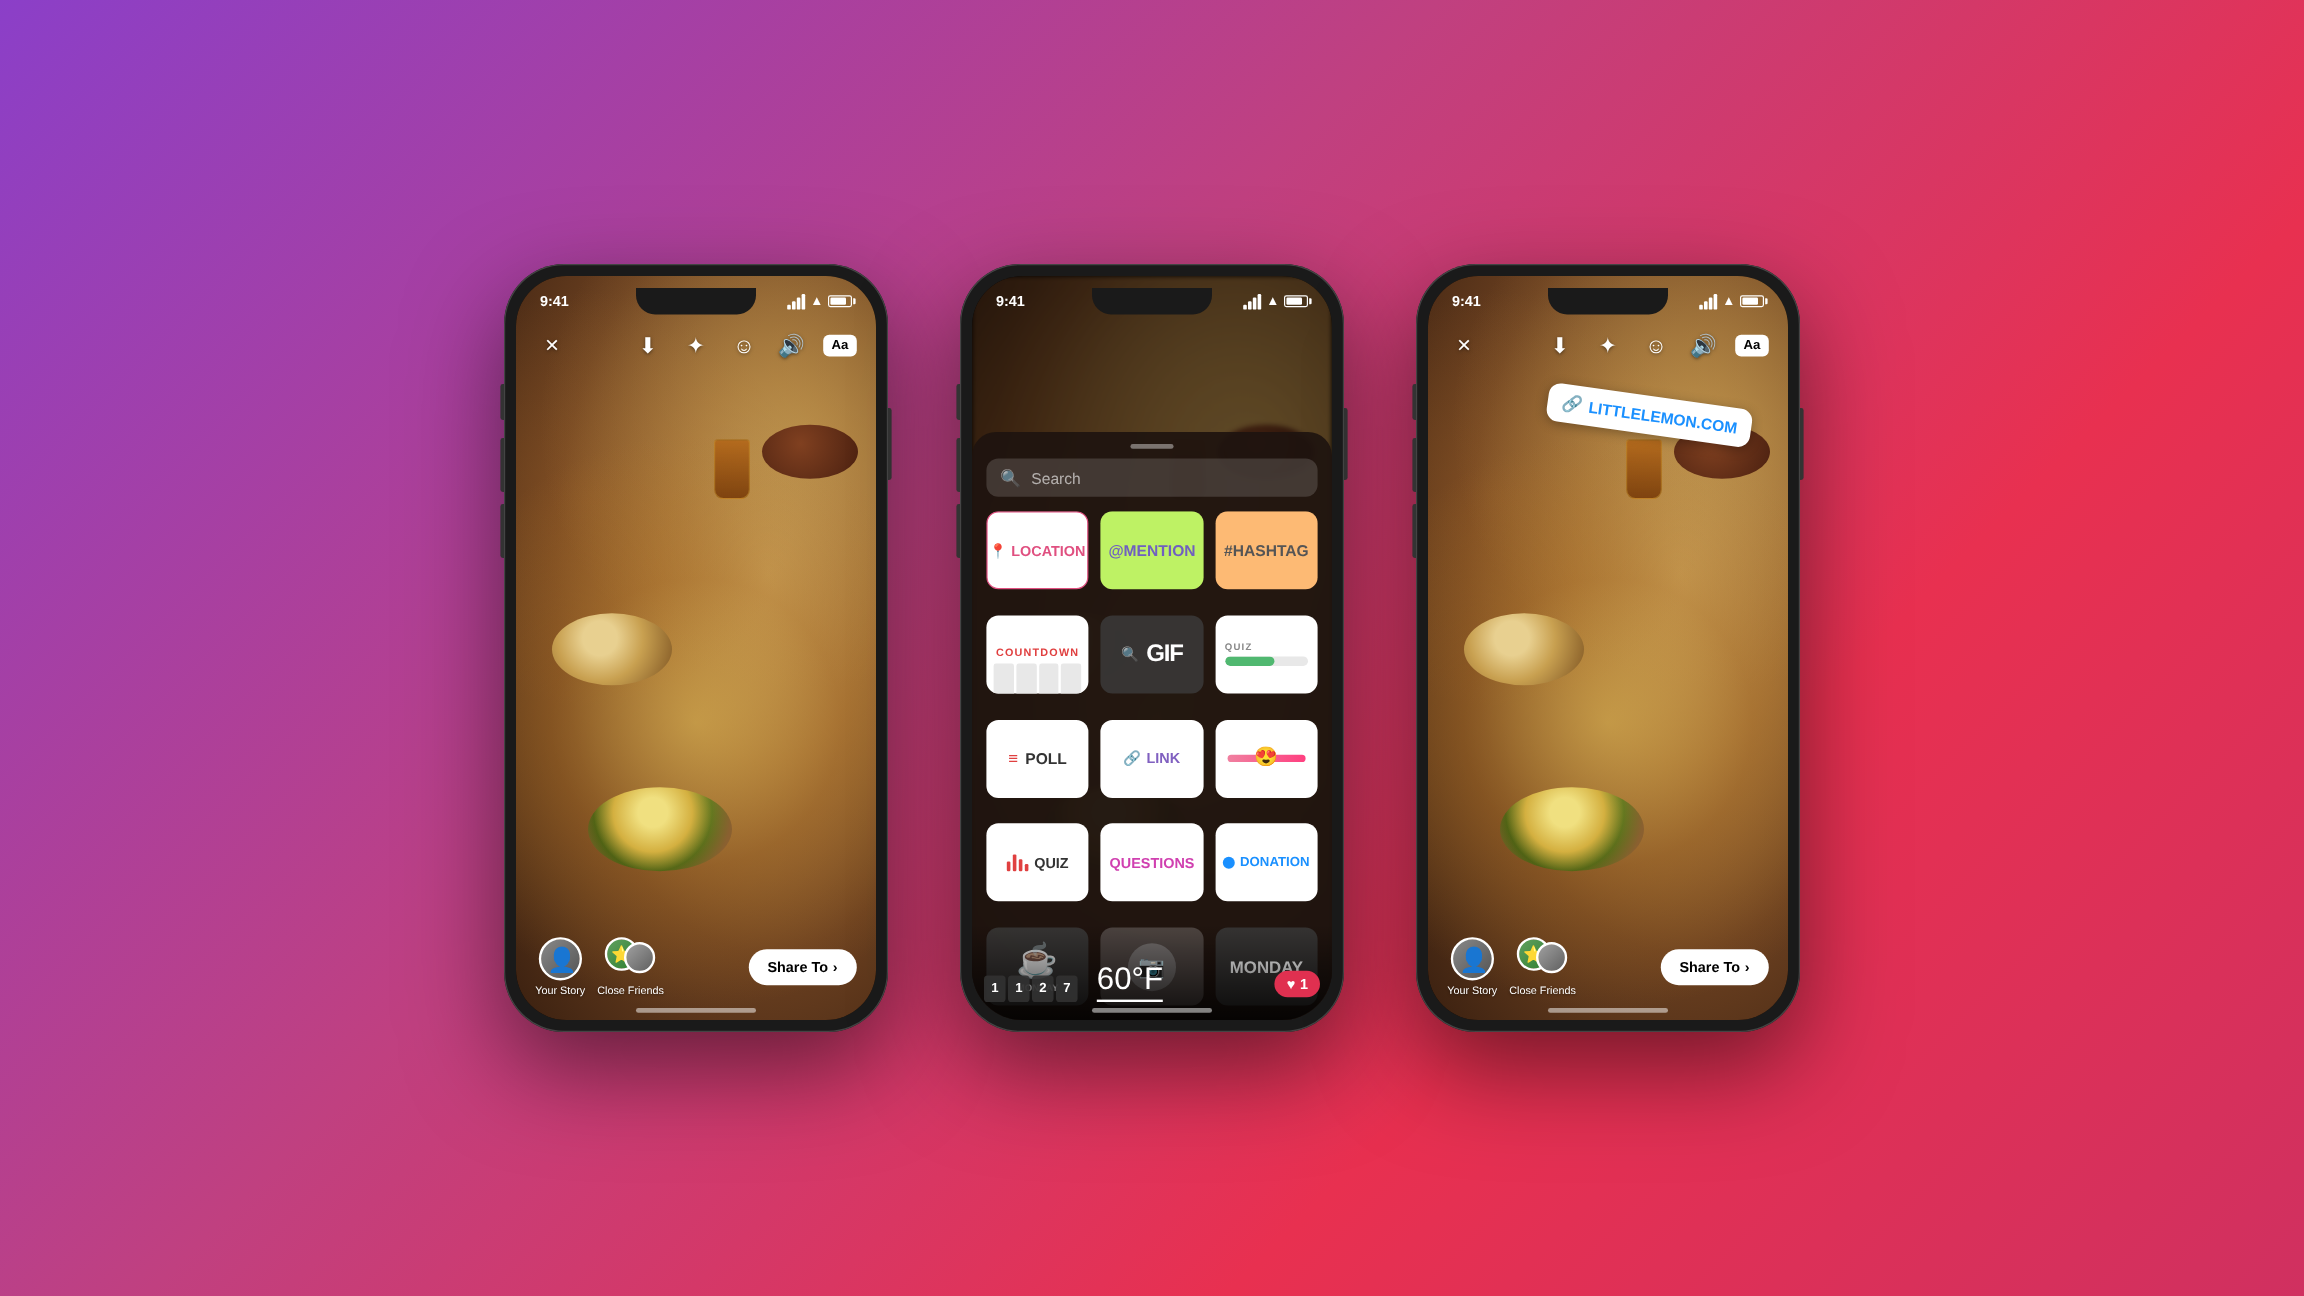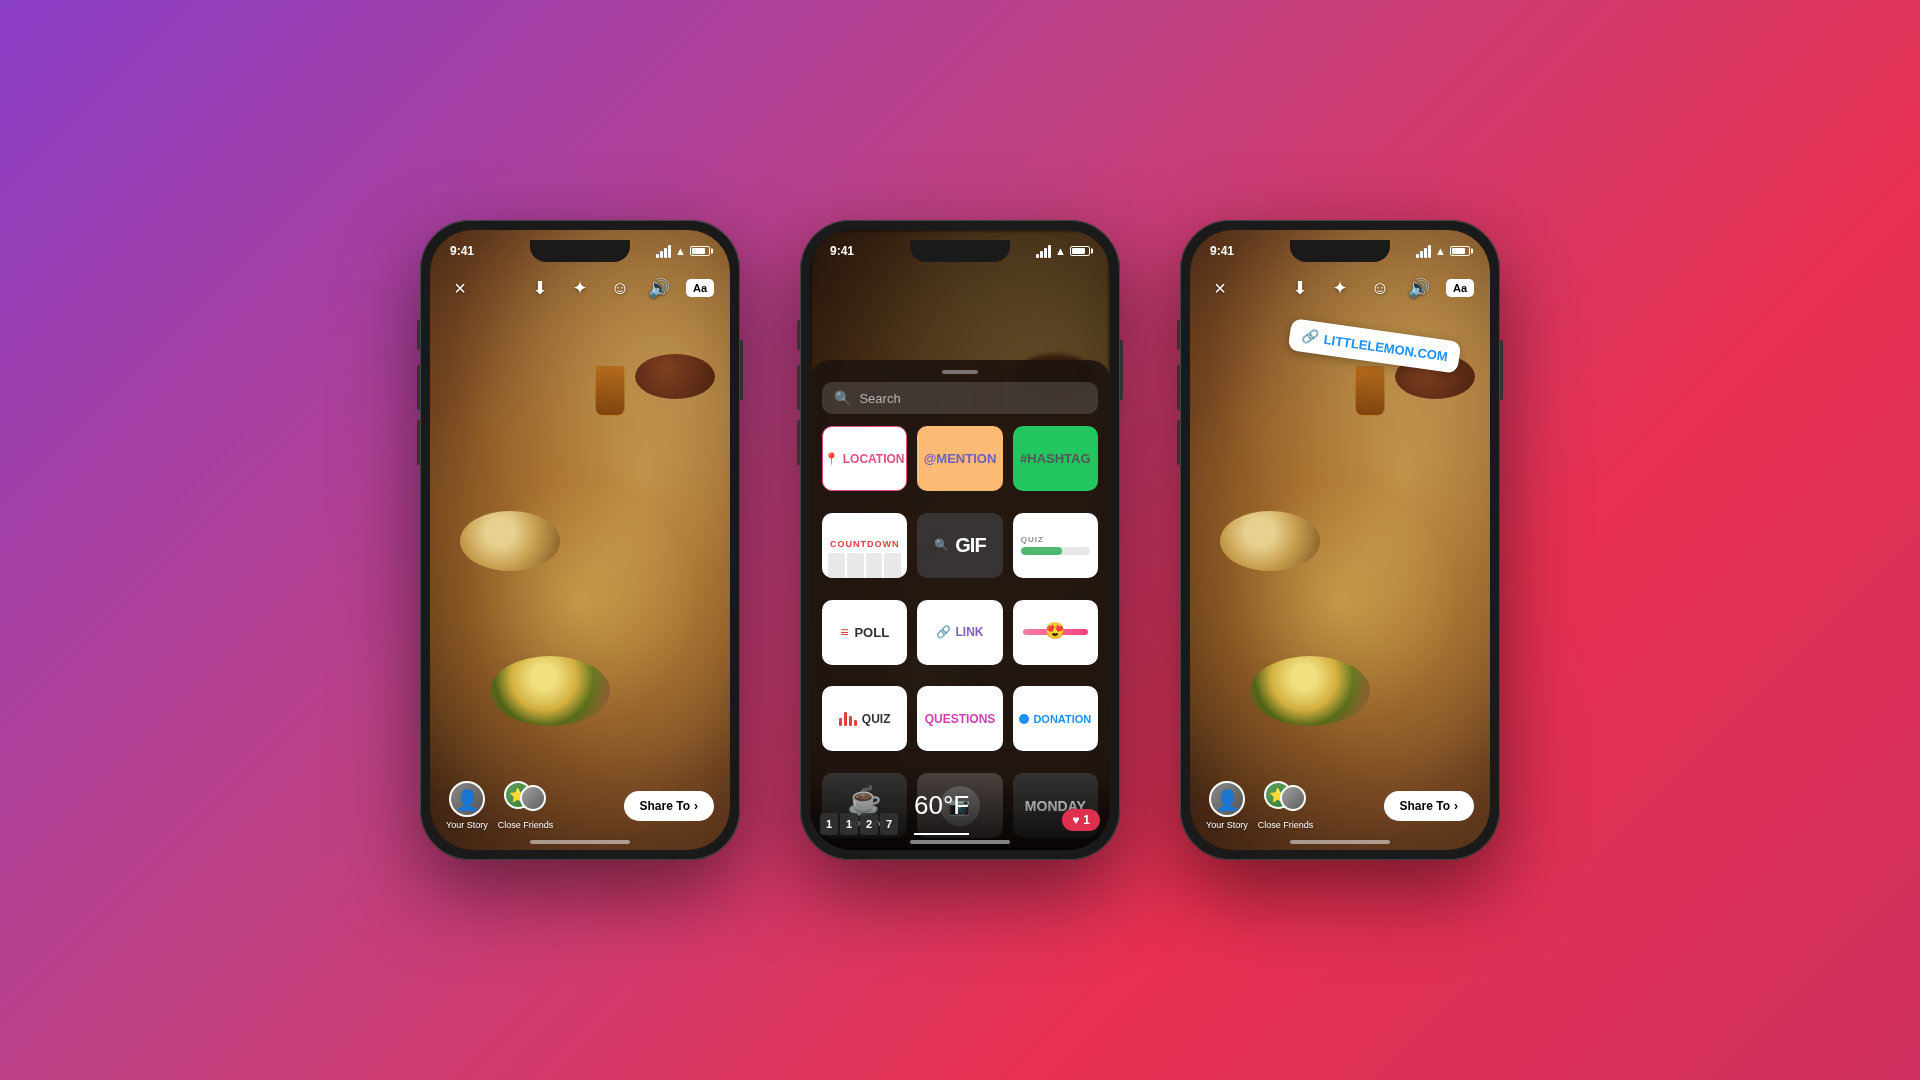--- a/index.html
+++ b/index.html
@@ -326,22 +326,22 @@
       justify-content: center;
       font-size: 12px;
       font-weight: 700;
       cursor: pointer;
       text-align: center;
       padding: 4px;
       position: relative;
       overflow: hidden;
     }
     .sticker-location { background: white; color: #e05080; border: 1.5px solid #e05080; }
-    .sticker-mention { background: #fdba74; color: #8060c0; }
-    .sticker-hashtag { background: #22c55e; color: #606060; }
+    .sticker-mention { background: #bef264; color: #8060c0; }
+    .sticker-hashtag { background: #fdba74; color: #606060; }
     .sticker-countdown { background: white; color: #e04040; }
     .sticker-gif { background: rgba(60,60,60,0.8); color: white; font-size: 18px; font-weight: 900; }
     .sticker-quiz { background: #ffffff; color: #333; }
     .sticker-poll { background: white; color: #333; }
     .sticker-link { background: white; color: #8B4BC8; }
     .sticker-emoji { background: white; }
     .sticker-music { background: white; color: #e04040; }
     .sticker-questions { background: white; color: #d040b0; align-items: center; }
     .sticker-donation { background: white; color: #1a90ff; }
     .sticker-mug { background: rgba(60,60,60,0.8); }
@@ -376,21 +376,21 @@
       justify-content: center;
       font-size: 11px;
       font-weight: 700;
     }
     .temp-display {
       color: white;
       font-size: 26px;
       font-weight: 300;
       margin-left: 8px;
       border-bottom: 2px solid white;
-      padding-bottom: 12px;
+      padding-bottom: 2px;
     }
     .like-badge {
       background: #e03050;
       color: white;
       border-radius: 12px;
       padding: 4px 10px;
       font-size: 12px;
       font-weight: 700;
       display: flex;
       align-items: center;

